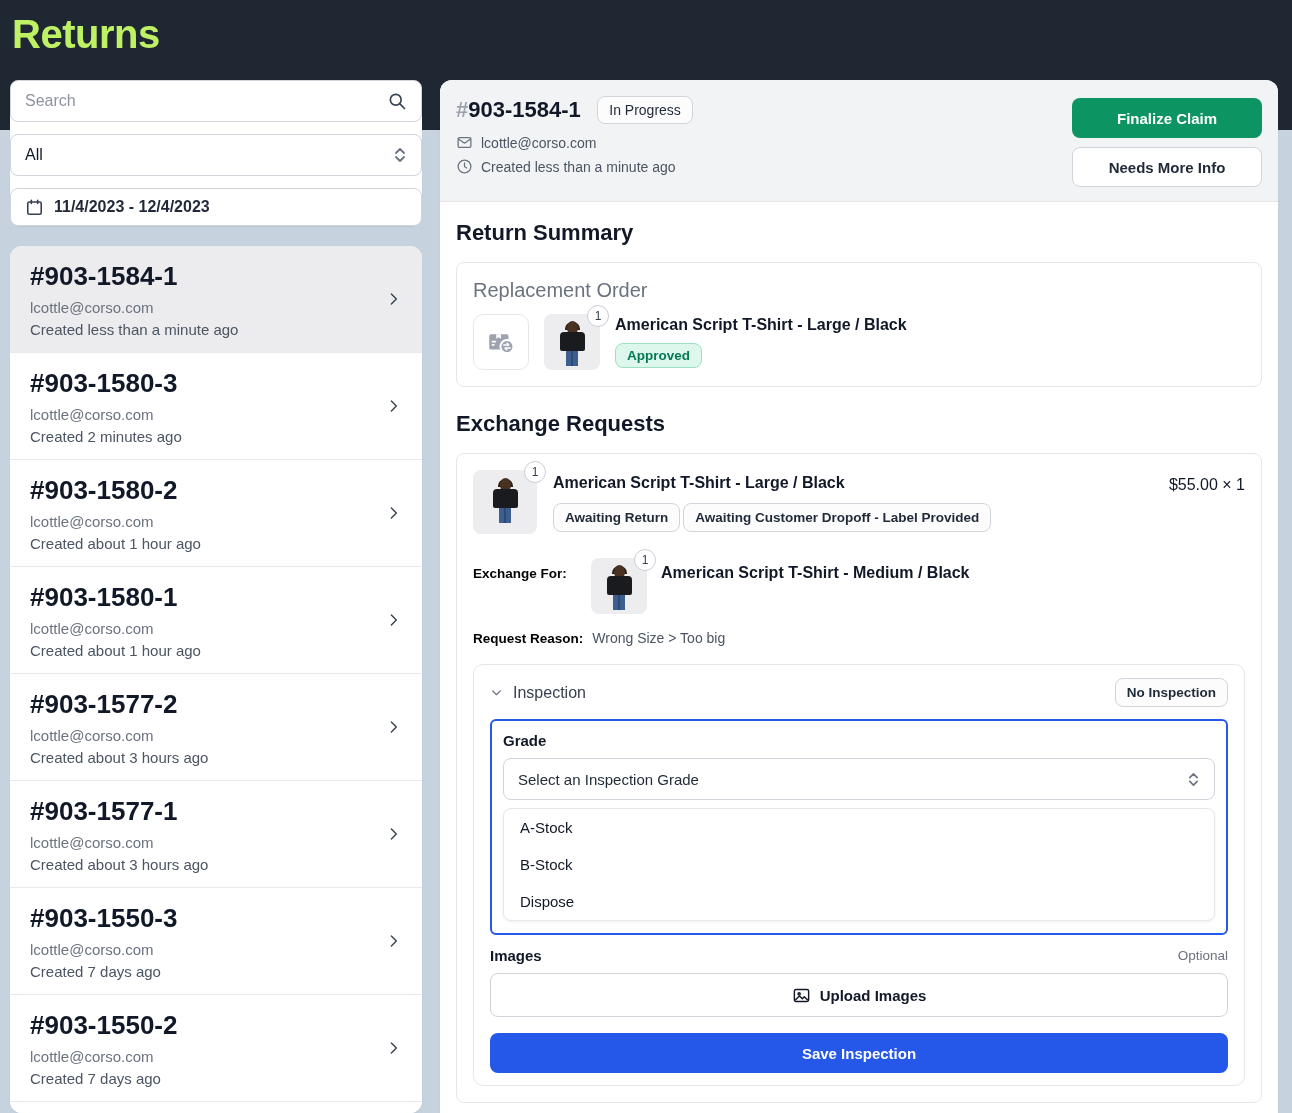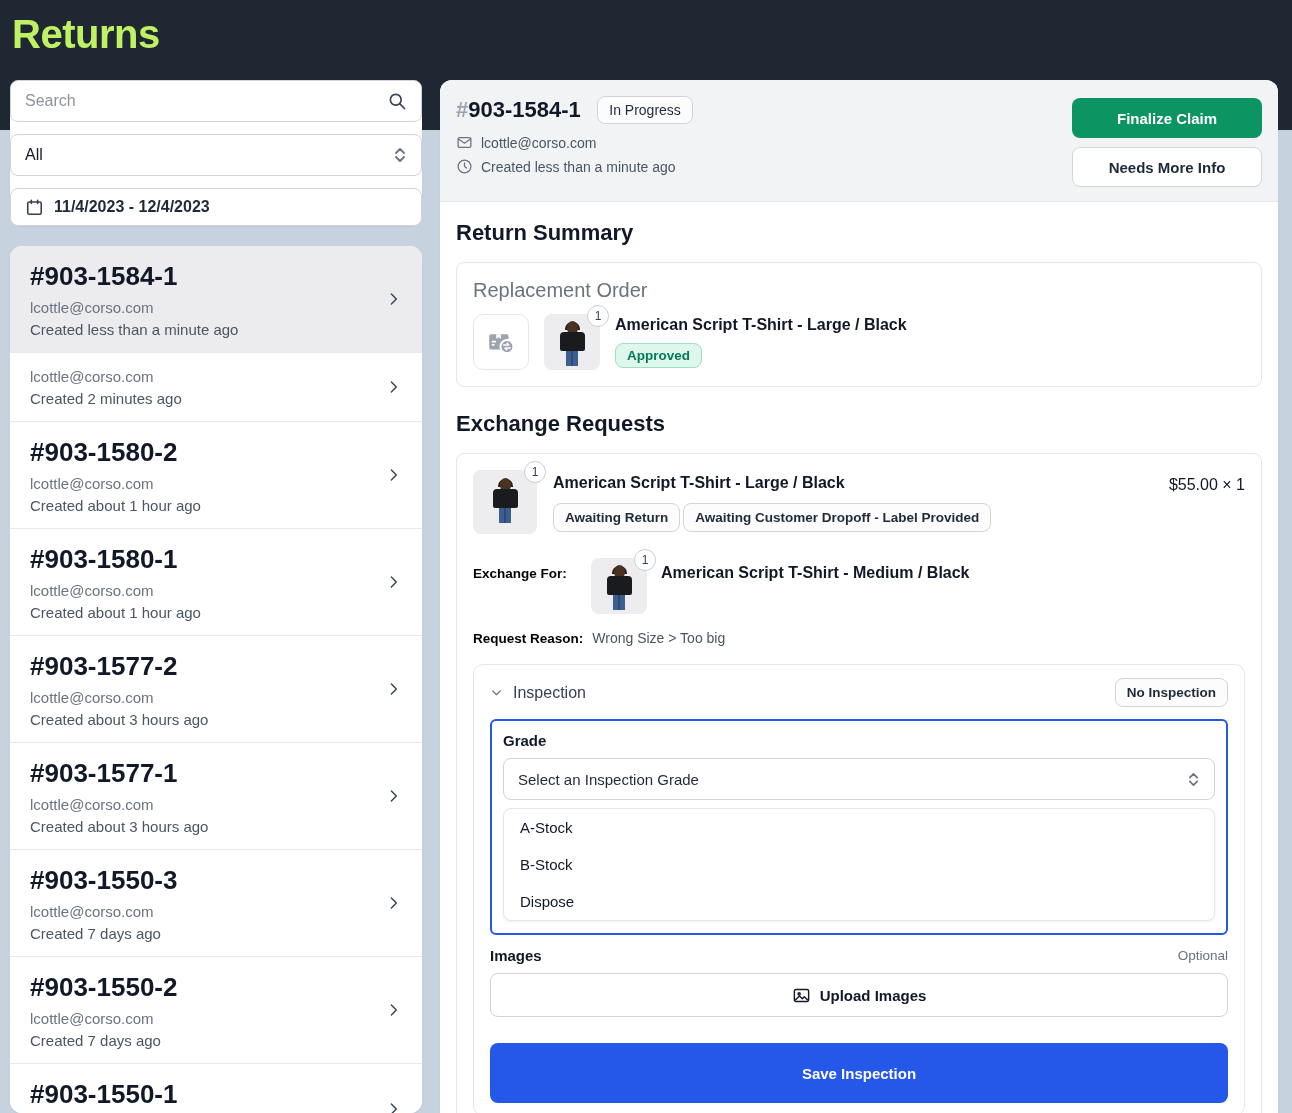--- a/index.html
+++ b/index.html
@@ -90,21 +90,21 @@
   .grade-box { margin-top:12px; border:2px solid #2557e8; border-radius:6px; padding:11px 11px 12px; }
   .grade-label { font-size:15px; font-weight:700; color:#111827; }
   .grade-select { margin-top:9px; height:42px; border:1px solid #cfd4da; border-radius:8px; display:flex; align-items:center; justify-content:space-between; padding:0 14px; font-size:15px; color:#1f2937; cursor:pointer; background:#fff; }
   .grade-listbox { margin-top:8px; border:1px solid #e5e7eb; border-radius:8px; background:#fff; box-shadow:0 1px 3px rgba(0,0,0,.06); overflow:hidden; }
   .grade-option { padding:10px 16px; font-size:15px; color:#111827; cursor:pointer; }
 
   .images-row { margin-top:12px; display:flex; align-items:center; justify-content:space-between; }
   .images-label { font-size:15px; font-weight:700; color:#111827; }
   .optional-label { font-size:13.5px; color:#6b7280; }
   .upload-btn { margin-top:9px; width:100%; height:44px; border:1px solid #cfd4da; border-radius:8px; background:#fff; display:flex; align-items:center; justify-content:center; gap:9px; font-size:15px; font-weight:700; color:#111827; cursor:pointer; font-family:inherit; }
-  .save-btn { margin-top:26px; width:100%; height:60px; border:none; border-radius:8px; background:#2557e8; color:#fff; font-size:15px; font-weight:700; cursor:pointer; font-family:inherit; }
+  .save-btn { margin-top:16px; width:100%; height:40px; border:none; border-radius:8px; background:#2557e8; color:#fff; font-size:15px; font-weight:700; cursor:pointer; font-family:inherit; }
 
   svg { display:block; }
 </style>
 </head>
 <body>
 
 <div class="topbar">
   <h1>Returns</h1>
 </div>
 
@@ -147,20 +147,21 @@
         <div class="li-email">lcottle@corso.com</div>
         <div class="li-created">Created less than a minute ago</div>
         <span class="chev icon">
           <svg width="17" height="17" viewBox="0 0 24 24" fill="none" stroke="#374151" stroke-width="2" stroke-linecap="round" stroke-linejoin="round">
             <path d="M9 5l7 7-7 7"></path>
           </svg>
         </span>
       </div>
 
       <div class="list-item">
+        <div class="li-id">#903-1580-3</div>
         <div class="li-email">lcottle@corso.com</div>
         <div class="li-created">Created 2 minutes ago</div>
         <span class="chev icon">
           <svg width="17" height="17" viewBox="0 0 24 24" fill="none" stroke="#374151" stroke-width="2" stroke-linecap="round" stroke-linejoin="round">
             <path d="M9 5l7 7-7 7"></path>
           </svg>
         </span>
       </div>
 
       <div class="list-item">

